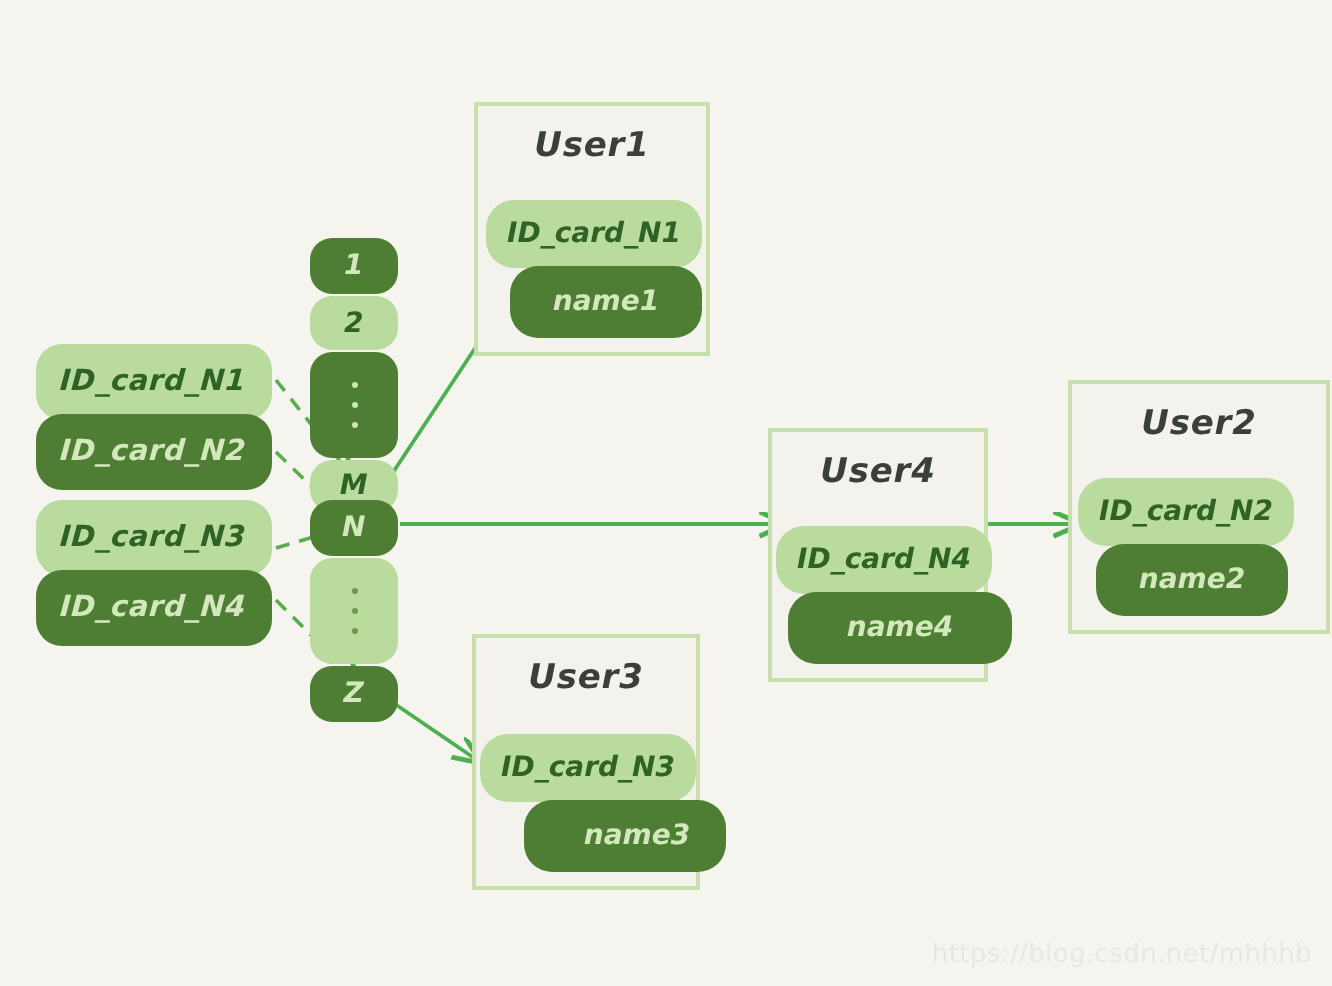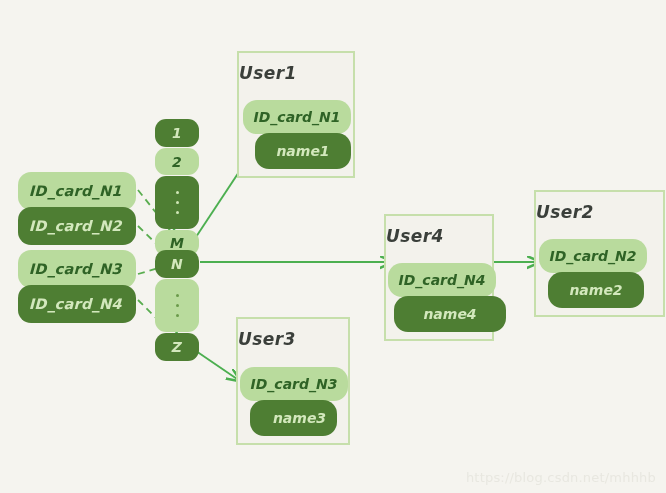--- a/index.html
+++ b/index.html
@@ -84,21 +84,21 @@
   .userbox {
     position: absolute;
     border: 2px solid #c6dfab;
     background: #f3f2ec;
     box-sizing: border-box;
   }
   .userbox-title {
     position: absolute;
     left: 0;
     right: 0;
-    text-align: left;
+    text-align: center;
     font-size: 17px;
     font-weight: 700;
     color: #3a3f3a;
     font-style: italic;
     letter-spacing: 0.4px;
   }
   .field {
     position: absolute;
     border-radius: 14px;
     display: flex;
@@ -225,20 +225,20 @@
     <div class="field dark" style="left:12px; top:80px; width:96px; height:36px;">
       <span>name2</span>
     </div>
   </div>
 
   <div class="userbox" style="left:236px; top:317px; width:114px; height:128px;">
     <div class="userbox-title" style="top:10px;">User3</div>
     <div class="field light" style="left:2px; top:48px; width:108px; height:34px;">
       <span>ID_card_N3</span>
     </div>
-    <div class="field dark" style="left:12px; top:81px; width:87px; height:36px;padding-left:12px;">
+    <div class="field dark" style="left:24px; top:81px; width:101px; height:36px;padding-left:12px;">
       <span>name3</span>
     </div>
   </div>
 
   <div id="watermark">https://blog.csdn.net/mhhhb</div>
 
 </div>
 
 </body></html>

